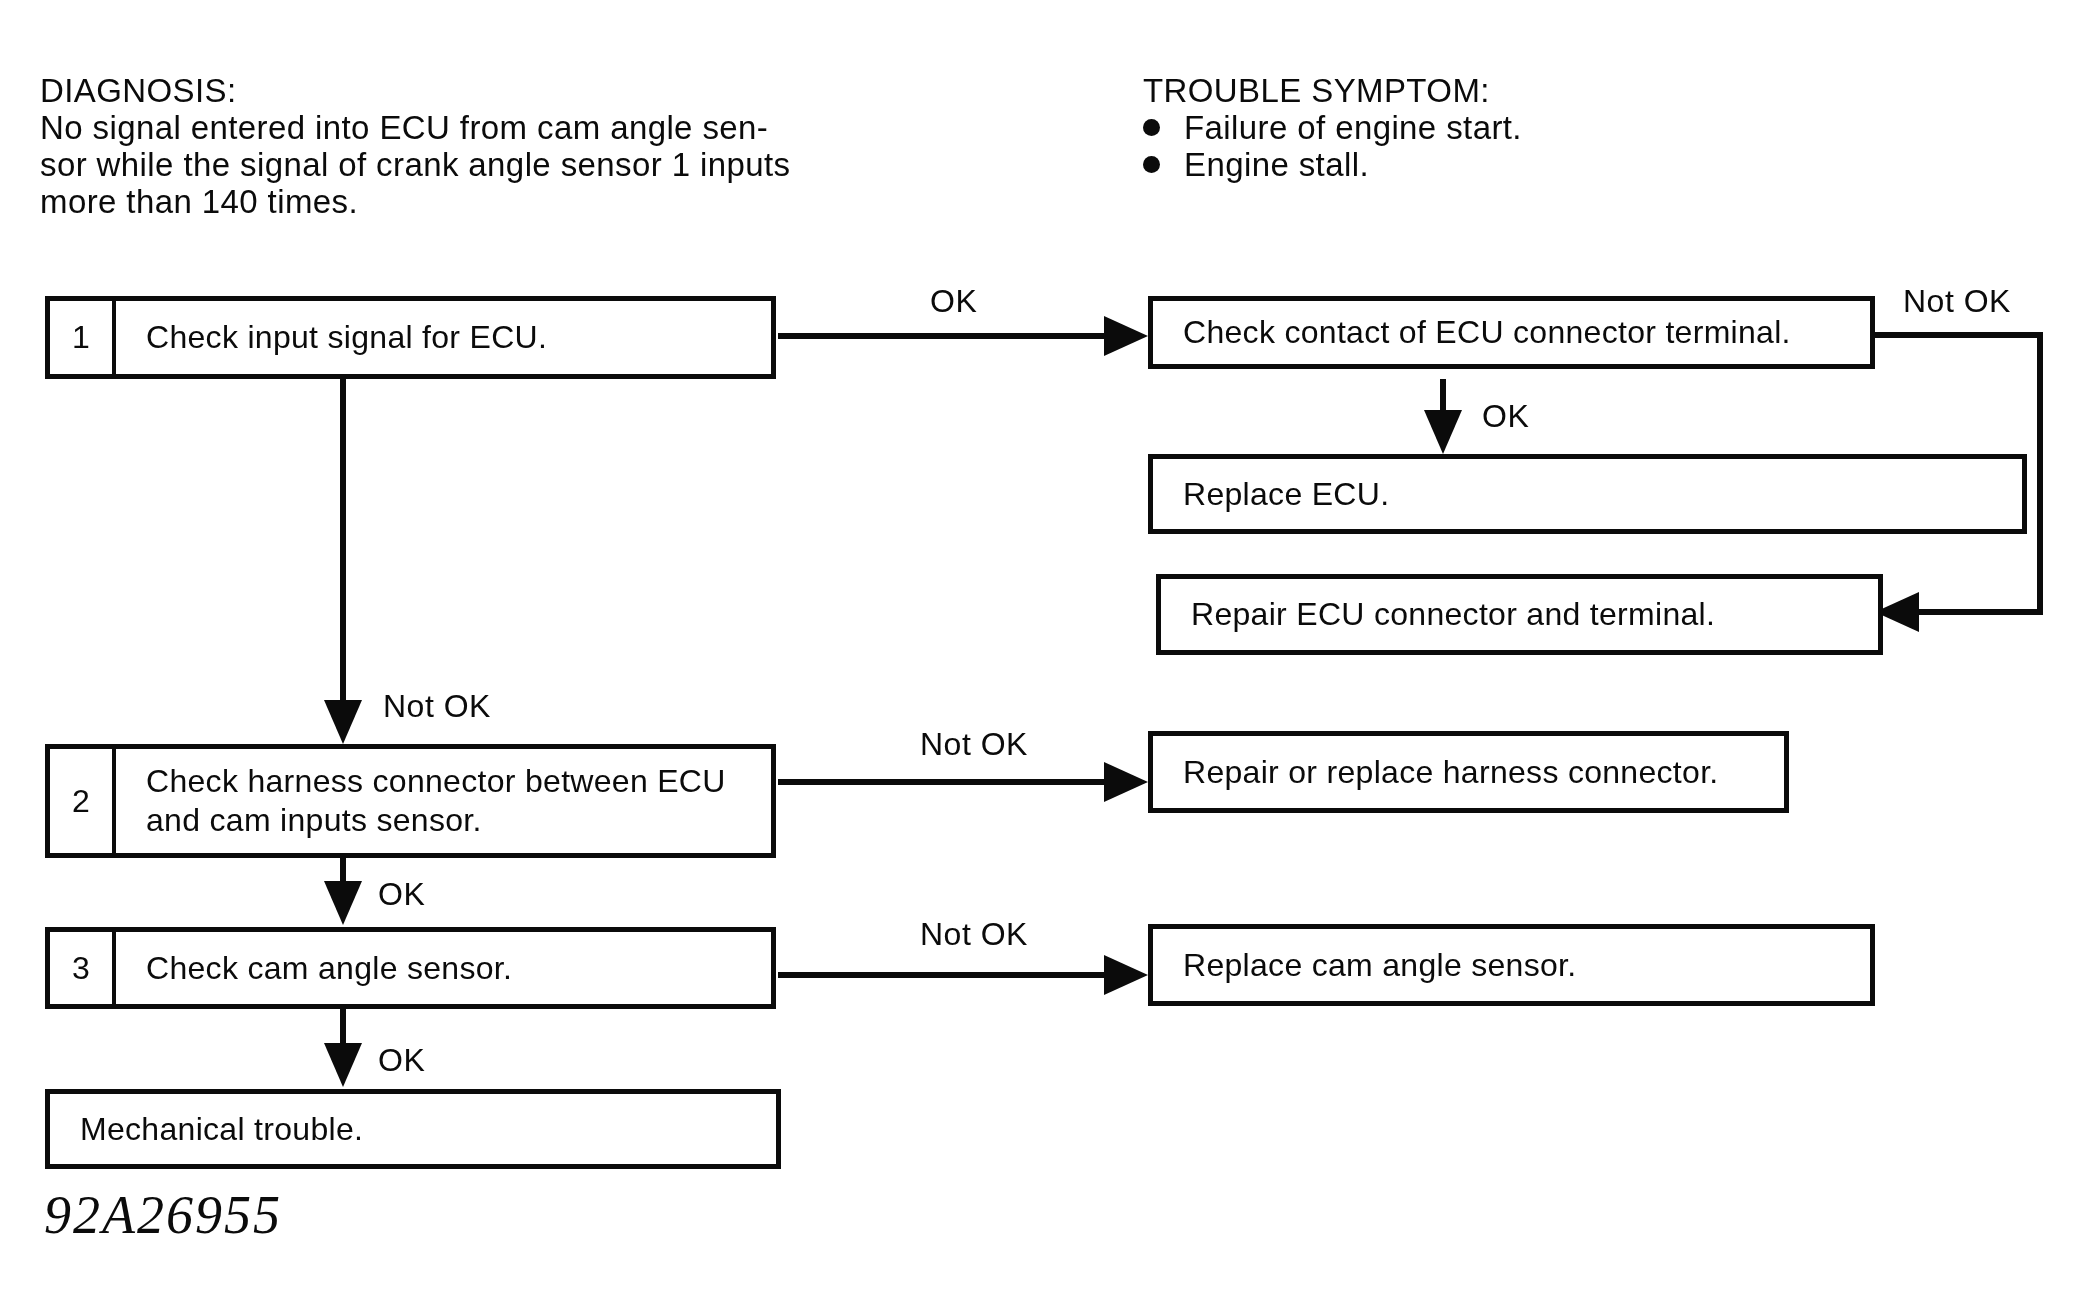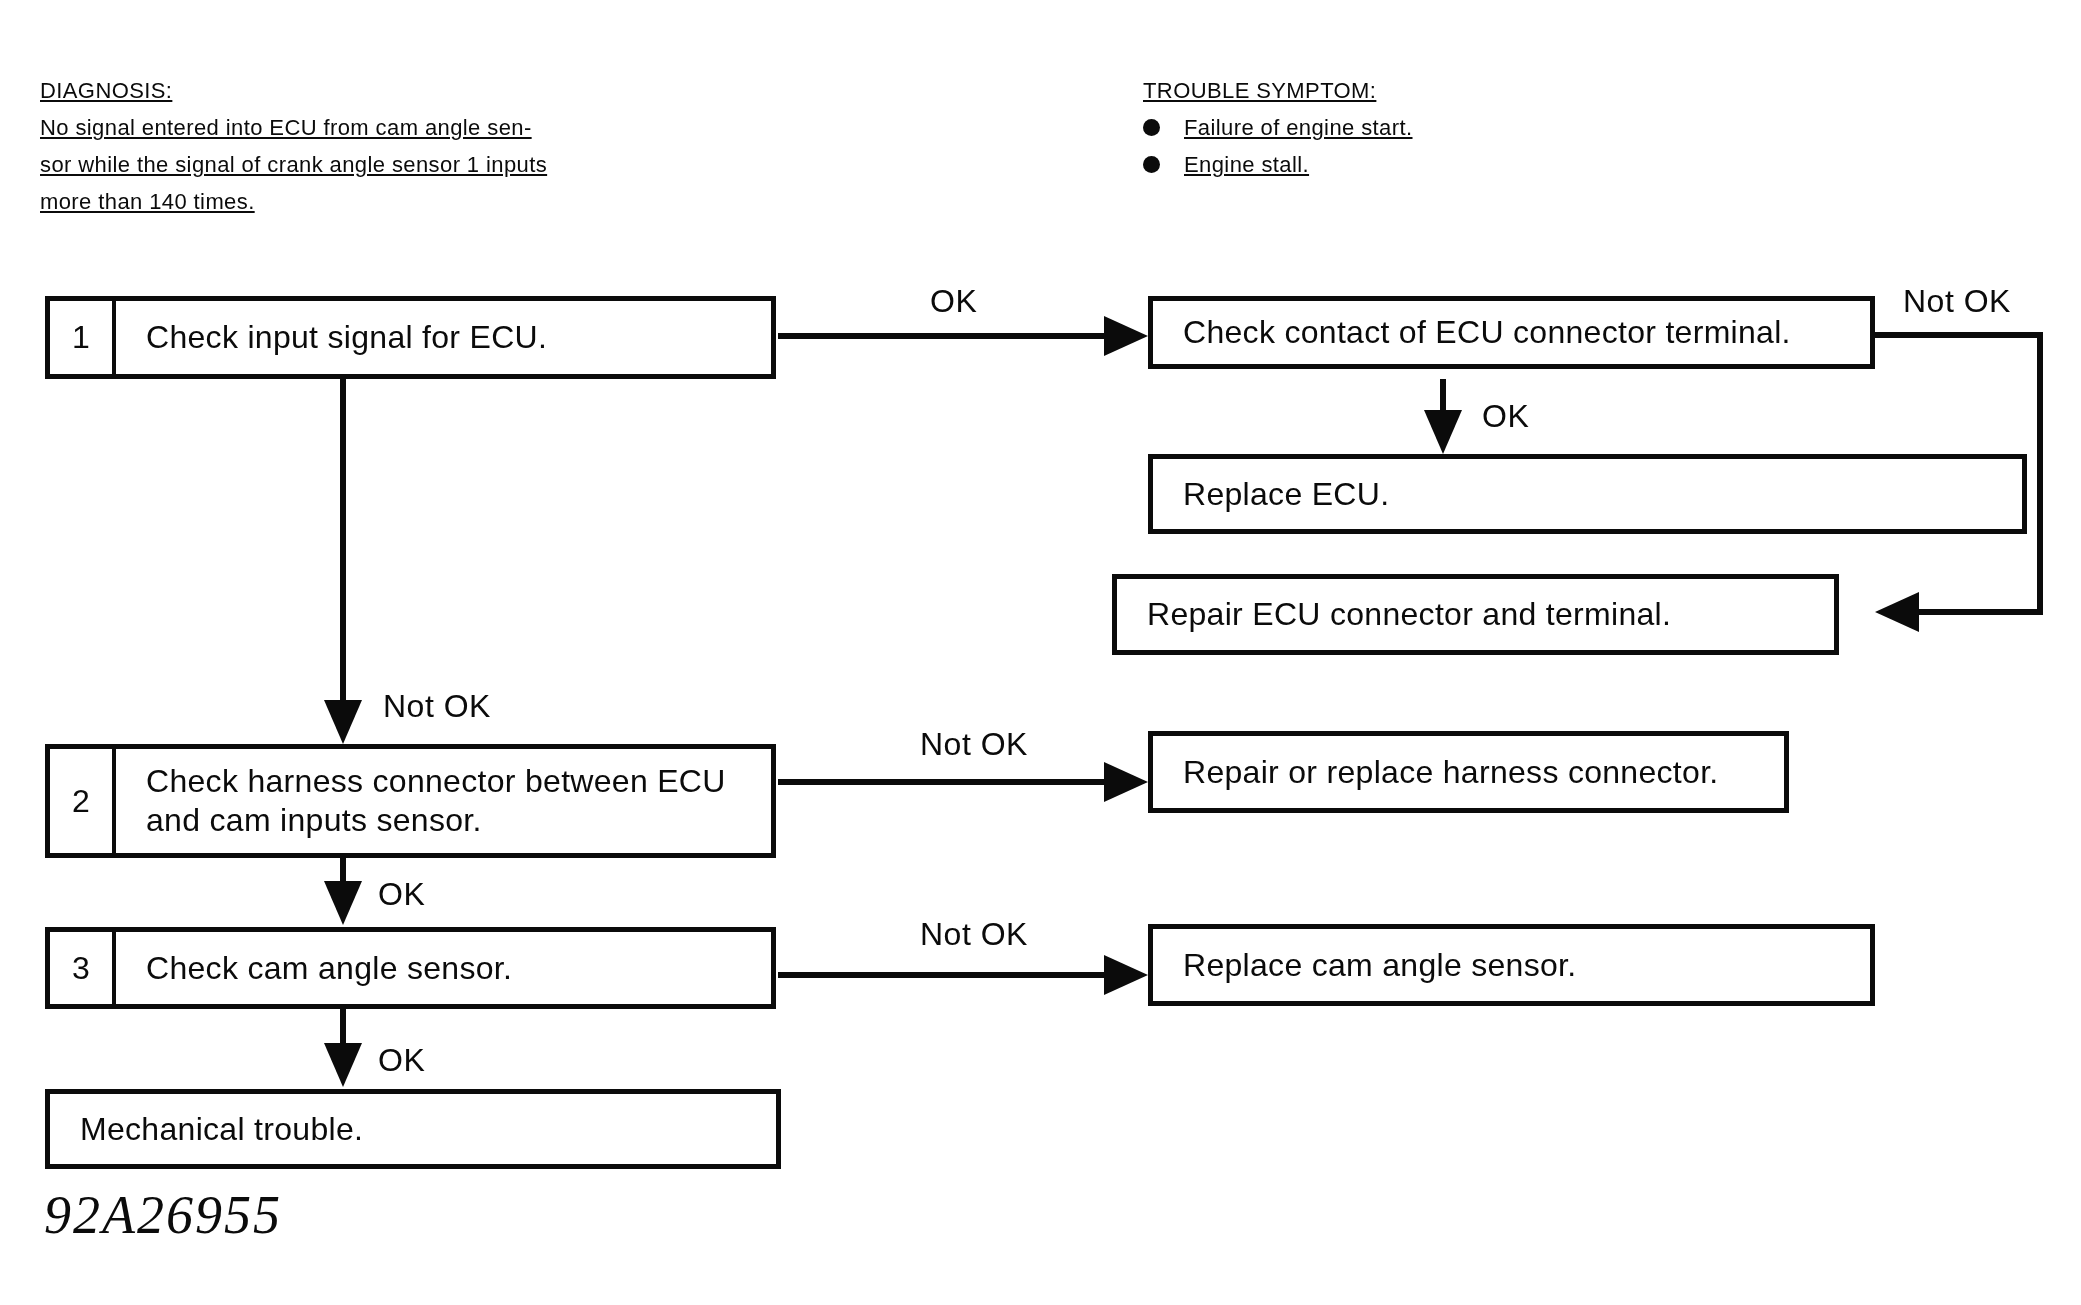--- a/index.html
+++ b/index.html
@@ -1,21 +1,21 @@
 <!DOCTYPE html>
 <html><head>
 <meta charset="utf-8">
 <style>
   html,body { margin:0; padding:0; background:#ffffff; }
   .page {
     position:relative; width:2081px; height:1305px; background:#ffffff;
     font-family:"Liberation Sans", sans-serif; color:#0b0b0b; overflow:hidden;
   }
   .textblock { position:absolute; }
-  .head-line { font-size:22px; line-height:37px; letter-spacing:0.4px; white-space:nowrap;text-decoration:underline; }
+  .head-line { font-size:33px; line-height:37px; letter-spacing:0.4px; white-space:nowrap; }
   .bullet-row { display:flex; align-items:center; height:37px; }
   .bullet-dot { width:17px; height:17px; border-radius:50%; background:#0b0b0b; margin-right:24px; flex:none; }
 
   .box {
     position:absolute; box-sizing:border-box; background:#ffffff;
     border:5px solid #0b0b0b; display:flex; align-items:center;
     font-size:32px; letter-spacing:0.3px;
   }
   .numcell {
     align-self:stretch; width:62px; flex:none;
@@ -88,21 +88,21 @@
   <div class="arrow-left" style="left:1875px; top:592px;"></div>
 
   <div class="vline" style="left:1440px; top:379px; height:33px;"></div>
   <div class="arrow-down" style="left:1424px; top:410px;"></div>
   <div class="lbl" style="left:1482px; top:398px;">OK</div>
 
   <div class="box" style="left:1148px; top:454px; width:879px; height:80px;">
     <div class="boxtext">Replace ECU.</div>
   </div>
 
-  <div class="box" style="left:1112px; top:574px; width:727px; height:81px;">
+  <div class="box" style="left:1156px; top:574px; width:727px; height:81px;">
     <div class="boxtext">Repair ECU connector and terminal.</div>
   </div>
 
   <div class="vline" style="left:340px; top:379px; height:323px;"></div>
   <div class="arrow-down" style="left:324px; top:700px;"></div>
   <div class="lbl" style="left:383px; top:688px;">Not OK</div>
 
   <div class="box" style="left:45px; top:744px; width:731px; height:114px;">
     <div class="numcell">2</div>
     <div class="boxtext">

